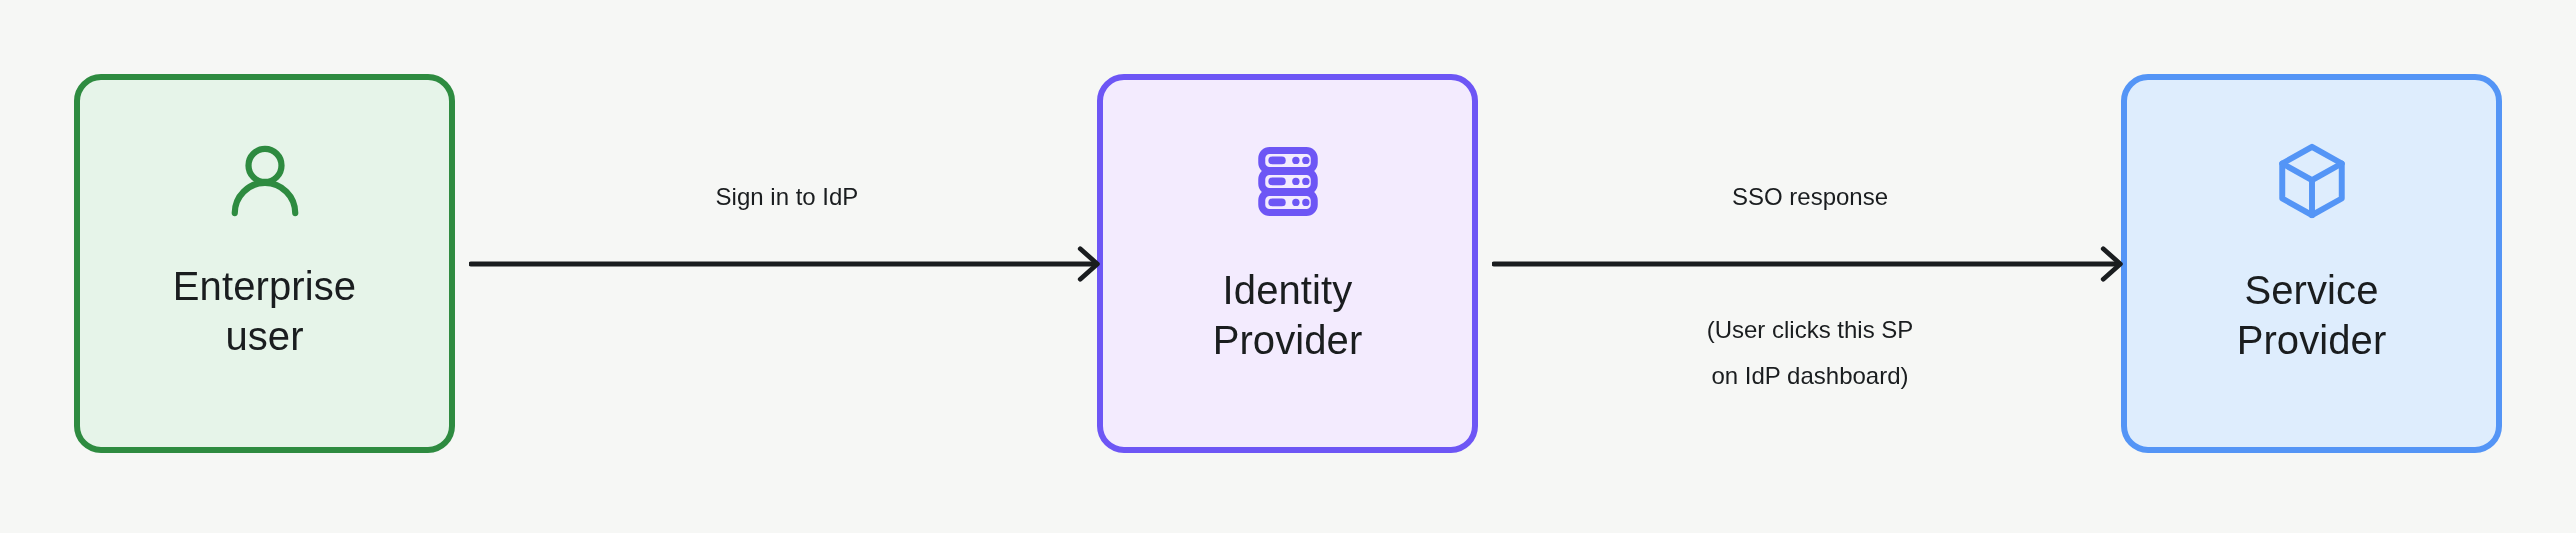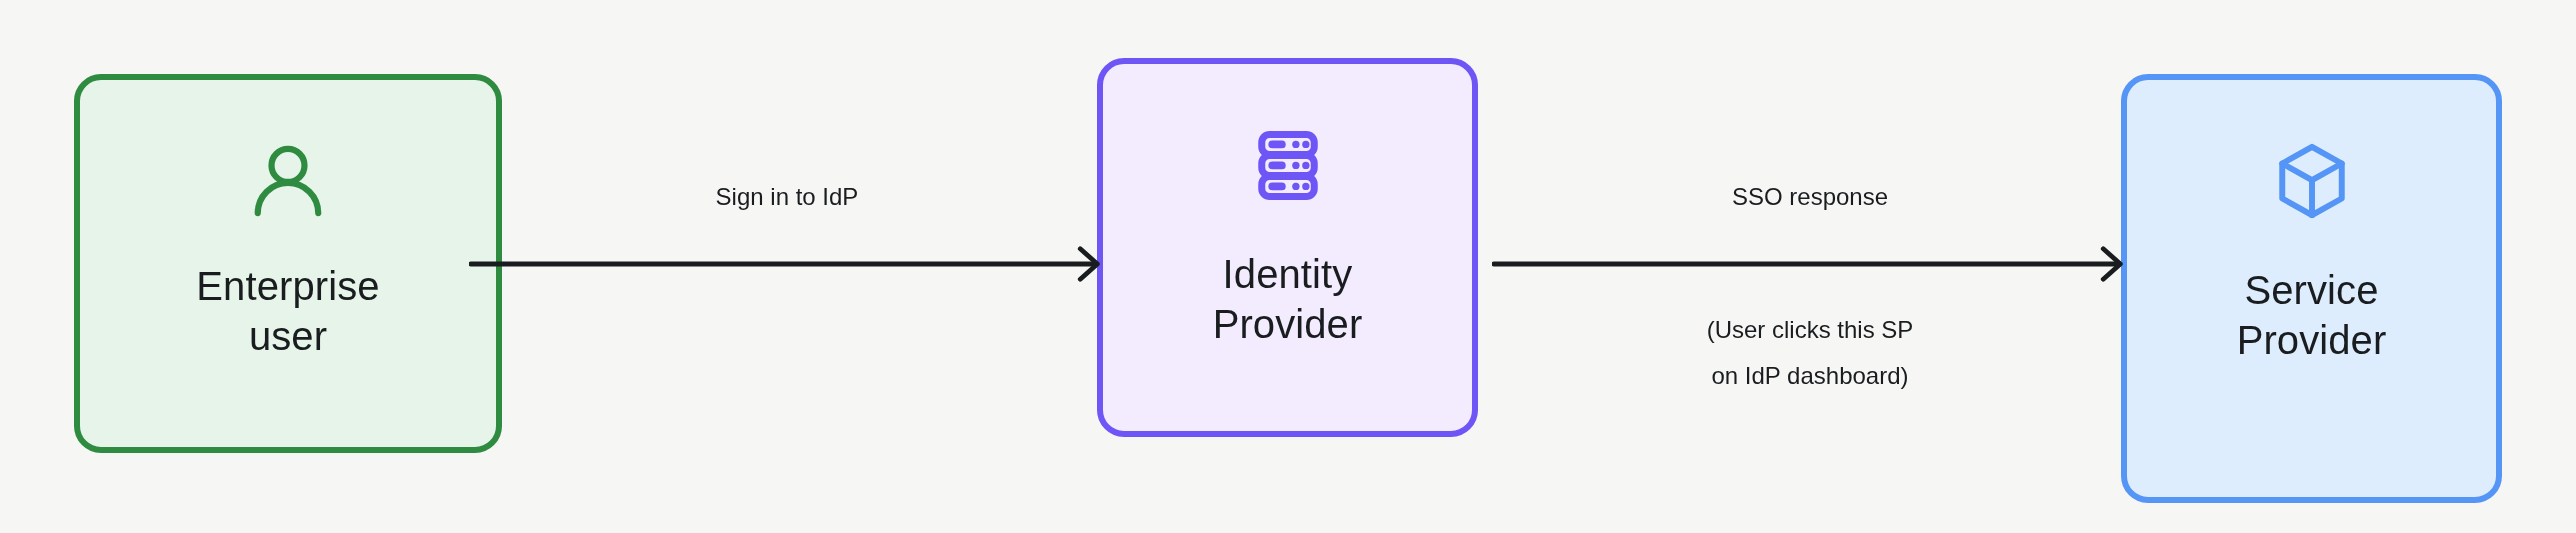--- a/index.html
+++ b/index.html
@@ -41,44 +41,44 @@
     line-height: 50px;
     color: #1A1D1F;
     text-align: center;
     letter-spacing: 0.1px;
     white-space: pre-line;
   }
 
   #node-user {
     left: 74px;
     top: 74px;
-    width: 428px;
+    width: 381px;
     height: 379px;
     background: #E6F4E9;
     border-color: #2E8B40;
   }
   #node-user .node-icon { margin-top: 57px; }
   #node-user .node-label { margin-top: 36px; }
 
   #node-idp {
     left: 1097px;
-    top: 58px;
+    top: 74px;
     width: 381px;
     height: 379px;
     background: #F3EBFE;
     border-color: #6D56F5;
   }
   #node-idp .node-icon { margin-top: 59px; }
   #node-idp .node-label { margin-top: 42px; }
 
   #node-sp {
     left: 2121px;
     top: 74px;
     width: 381px;
-    height: 429px;
+    height: 379px;
     background: #DEEDFD;
     border-color: #5495F6;
   }
   #node-sp .node-icon { margin-top: 59px; }
   #node-sp .node-label { margin-top: 42px; }
 
   
   .arrow {
     position: absolute;
     top: 243px;

